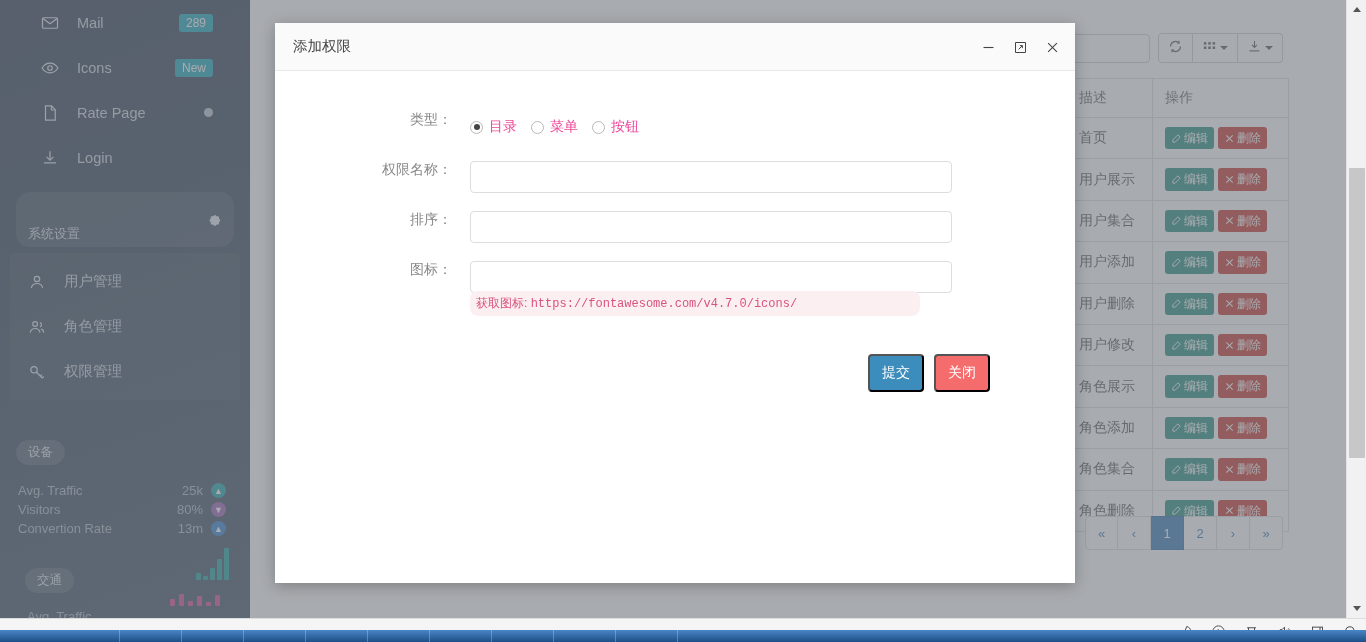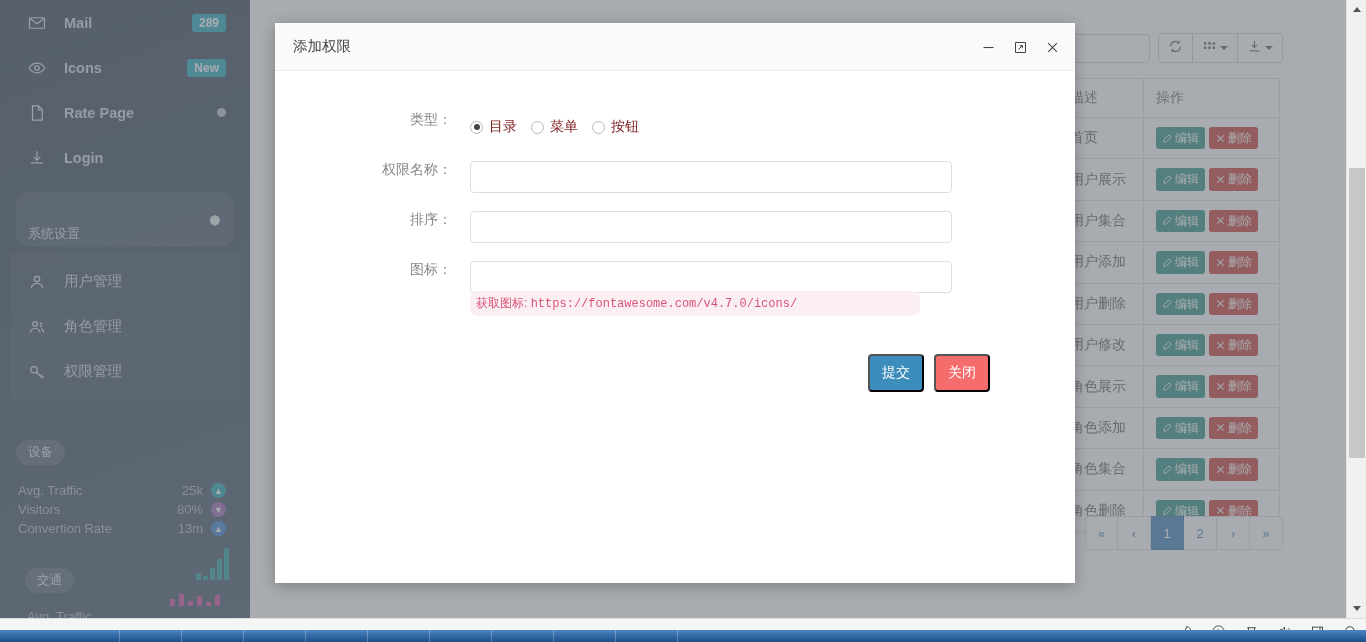--- a/index.html
+++ b/index.html
@@ -10,21 +10,21 @@
     background: #ffffff;
   }
   #app { position: relative; width: 1366px; height: 642px; overflow: hidden; background:#fff; }
 
   
   .sidebar {
     position: absolute; left: 0; top: 0; width: 250px; height: 618px;
     background: linear-gradient(160deg, #2b3a4f 0%, #2f4257 40%, #3d5166 100%);
     overflow: hidden;
   }
-  .side-menu { padding: 0 10px; font-weight: bold; }
+  .side-menu { padding: 0 23px; }
   .side-item {
     display: flex; align-items: center; height: 45px;
     padding: 0 14px 0 18px; color: #c3ccd8; font-size: 14px;
   }
   .side-item .ico {
     width: 26px; height: 20px; display: inline-flex; align-items: center;
     color: #dfe6ee; flex: 0 0 26px;
   }
   .side-item .ico svg { width: 18px; height: 18px; display: block; }
   .side-label { flex: 1 1 auto; padding-left: 10px; font-size: 14.5px; color: #cdd6e0; }
@@ -78,21 +78,21 @@
     display: flex; align-items: center; gap: 3px;
     height: 30px; padding: 0 9px; border: 1px solid #ccc; background: #fff; color: #555;
   }
   .tbtn + .tbtn { border-left: none; }
   .tbtn:first-child { border-radius: 4px 0 0 4px; }
   .tbtn:last-child { border-radius: 0 4px 4px 0; }
   .tbtn svg { width: 15px; height: 15px; }
   .caret { width: 0; height: 0; border-left: 4px solid transparent; border-right: 4px solid transparent;
            border-top: 4px solid #555; }
 
-  table.grid { position: absolute; right: 66px; top: 78px; border-collapse: collapse; }
+  table.grid { position: absolute; right: 57px; top: 78px; border-collapse: collapse; }
   table.grid th, table.grid td {
     border: 1px solid #ddd; font-size: 14px; color: #555; font-weight: normal;
     text-align: left; padding: 9px 12px; height: 39px; vertical-align: middle;
   }
   table.grid th { color: #666; }
   td.desc-cell { width: 86px; }
   td.op-cell { width: 136px; padding: 5px 8px; }
   .rowbtn {
     display: inline-flex; align-items: center; gap: 2px;
     font-size: 12px; color: #fff; border-radius: 3px; padding: 4px 6px; line-height: 1.2;
@@ -132,21 +132,21 @@
   .modal-body { padding: 40px 0 0 0; }
   .frow { display: flex; margin-bottom: 18px; }
   .flabel { width: 195px; text-align: right; padding-right: 18px; font-size: 14px; color: #888; }
   .fctl { width: 482px; }
   .finput {
     width: 482px; height: 32px; border: 1px solid #ddd; border-radius: 4px;
     background: #fff; font-size: 13px; color: #555; padding: 0 10px; outline: none;
     font-family: "Liberation Sans", sans-serif;
   }
   .radios { display: flex; align-items: center; gap: 14px; height: 32px; }
-  .radio-item { display: flex; align-items: center; gap: 6px; font-size: 14px; color: #7f1d1d; }
+  .radio-item { display: flex; align-items: center; gap: 6px; font-size: 14px; color: #ec4899; }
   .rdot {
     width: 13px; height: 13px; border-radius: 50%; border: 1px solid #b8b8b8; background: #fff;
     display: inline-flex; align-items: center; justify-content: center;
   }
   .rdot.on::after { content: ""; width: 6px; height: 6px; border-radius: 50%; background: #444; }
   .hint {
     width: 450px; background: #fbeff2; color: #d9547c; font-size: 12px;
     padding: 4px 6px; font-family: "Liberation Mono", monospace; margin-top: -10px; margin-bottom: 12px; border-radius: 8px;
   }
   .hint .cn { font-family: "Liberation Sans", sans-serif; }

